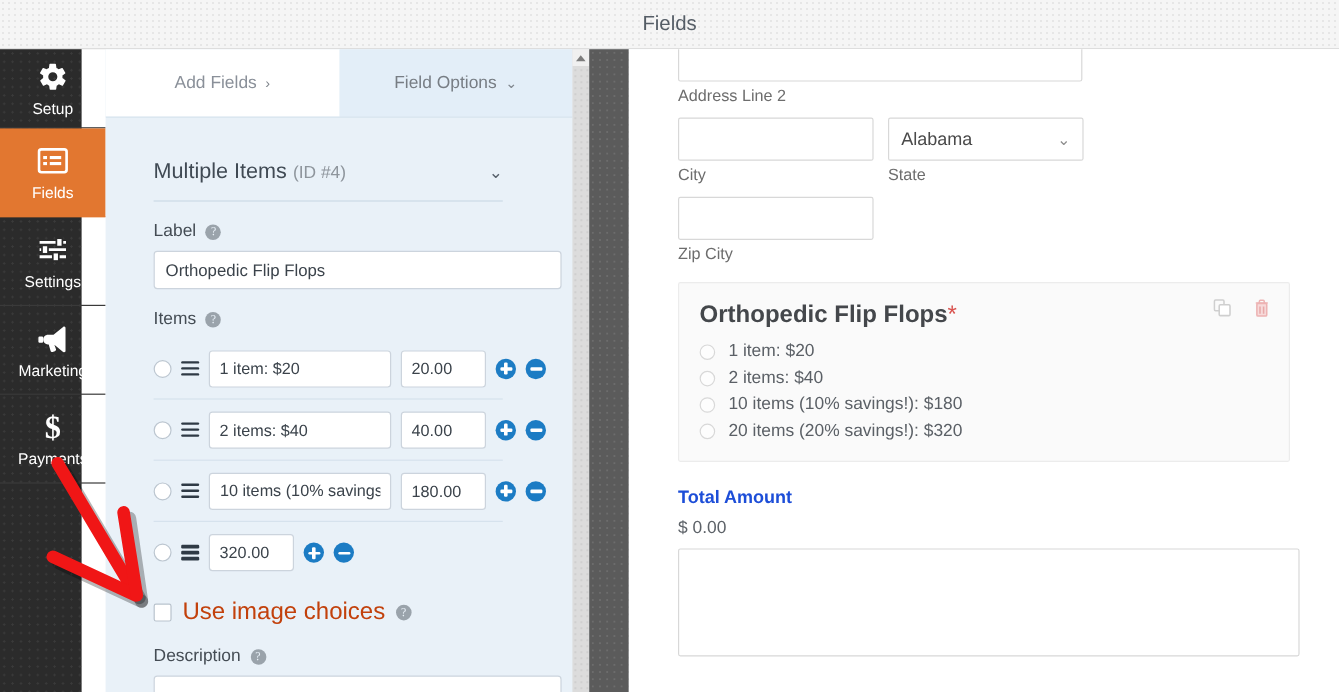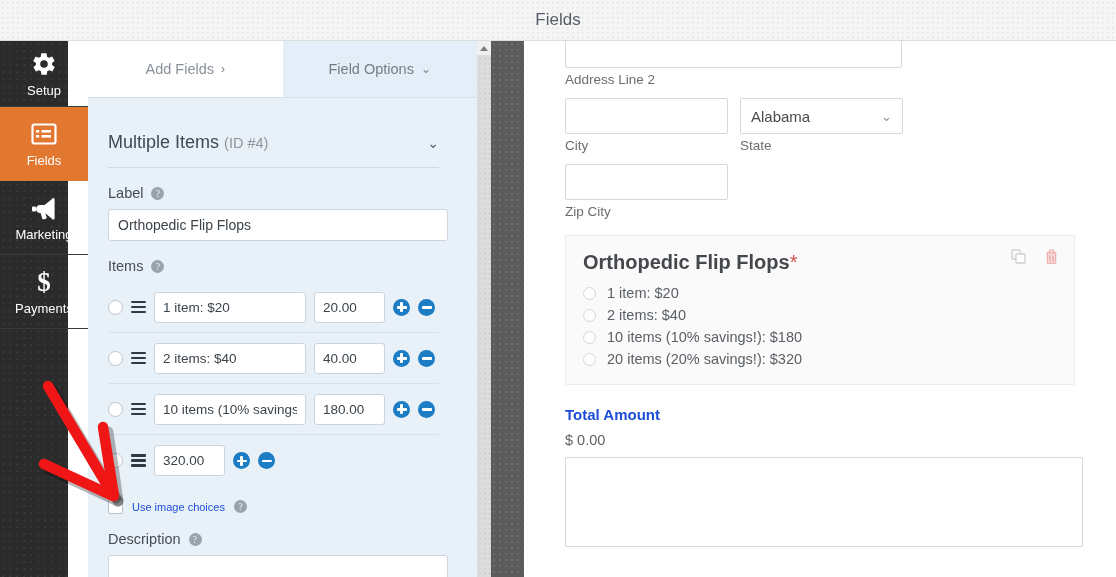--- a/index.html
+++ b/index.html
@@ -80,21 +80,21 @@
   }
   .tab.sel {
     background: #ffffff;
     color: #8a9099;
   }
   .tab .chev { font-size: 12px; color: #7f858c; }
 
   .optbody {
     position: absolute; left: 0; top: 57px;
     width: 371px; height: 479px;
-    padding: 0 20px;
+    padding: 0 40px;
   }
   .field-head {
     display: flex; align-items: center; justify-content: space-between;
     padding-top: 34px;
     padding-bottom: 14px;
     border-bottom: 1px solid #ccd9e6;
   }
   .field-title { font-size: 18px; color: #404a54; }
   .field-title .idnum { color: #8e959c; font-size: 14.5px; }
   .field-head .chev { color: #57616b; font-size: 14px; }
@@ -170,21 +170,21 @@
 
   .checkrow {
     display: flex; align-items: center; gap: 9px;
     margin-top: 13px;
   }
   .cbox {
     width: 15px; height: 15px;
     border: 1px solid #b9c3cd; border-radius: 2px; background: #fff;
     flex: none; cursor: pointer;
   }
-  .checkrow-label { font-size: 11px; color: #1d4ed8; }
+  .checkrow-label { font-size: 20px; color: #c2410c; }
 
   
   .opt-scroll {
     position: absolute; left: 477px; top: 41px;
     width: 14px; height: 536px;
     background: #dcdcdc;
     background-image: radial-gradient(#cfcfcf 1px, transparent 1px);
     background-size: 5px 5px;
     cursor: pointer;
   }
@@ -312,20 +312,33 @@
           <rect x="1.5" y="2.5" width="23" height="19" rx="2" fill="none" stroke="#ffffff" stroke-width="2.2"></rect>
           <rect x="5" y="8" width="3.2" height="2.6" fill="#ffffff"></rect>
           <rect x="5" y="13" width="3.2" height="2.6" fill="#ffffff"></rect>
           <rect x="10.5" y="8" width="9.5" height="2.6" fill="#ffffff"></rect>
           <rect x="10.5" y="13" width="9.5" height="2.6" fill="#ffffff"></rect>
         </svg>
       </div>
       <div class="side-label">Fields</div>
     </div>
 
+    <div class="side-item">
+      <div class="side-icon">
+        <svg width="26" height="22" viewBox="0 0 26 22">
+          <line x1="2" y1="5" x2="24" y2="5" stroke="#ffffff" stroke-width="2.4"></line>
+          <line x1="2" y1="11" x2="24" y2="11" stroke="#ffffff" stroke-width="2.4"></line>
+          <line x1="2" y1="17" x2="24" y2="17" stroke="#ffffff" stroke-width="2.4"></line>
+          <rect x="16" y="1.5" width="5" height="7" fill="#ffffff" stroke="#2b2b2b" stroke-width="1.4"></rect>
+          <rect x="4" y="7.5" width="5" height="7" fill="#ffffff" stroke="#2b2b2b" stroke-width="1.4"></rect>
+          <rect x="13" y="13.5" width="5" height="7" fill="#ffffff" stroke="#2b2b2b" stroke-width="1.4"></rect>
+        </svg>
+      </div>
+      <div class="side-label">Settings</div>
+    </div>
 
     <div class="side-item">
       <div class="side-icon">
         <svg width="28" height="24" viewBox="0 0 28 24" fill="#ffffff">
           <path d="M24 2.2c-.5-.3-1-.2-1.4.2l-8 6.6H10c-2.2 0-4 1.8-4 4s1.8 4 4 4h.6l1.6 5.4c.2.7.9 1.1 1.6.9l1.9-.6c.8-.2 1.2-1.1.9-1.8l-1.3-3.6 7.3 6c.4.4 1 .4 1.4.1.4-.2.6-.6.6-1V3.2c0-.4-.2-.8-.6-1z"></path>
           <rect x="2" y="10.4" width="4" height="5.2" rx="1" fill="#ffffff"></rect>
         </svg>
       </div>
       <div class="side-label">Marketing</div>
     </div>

